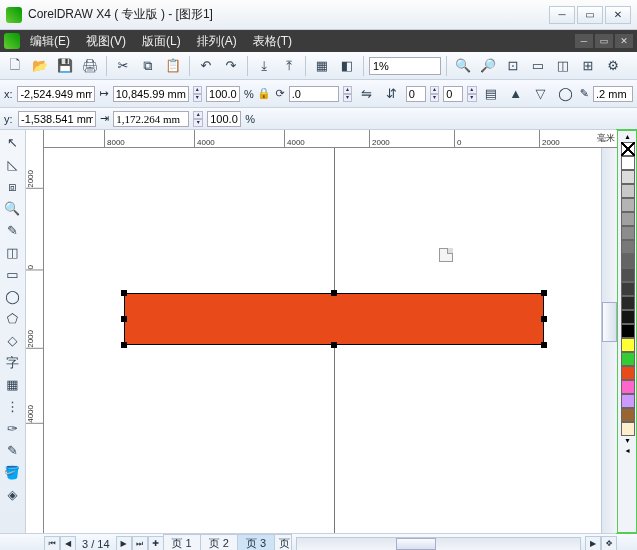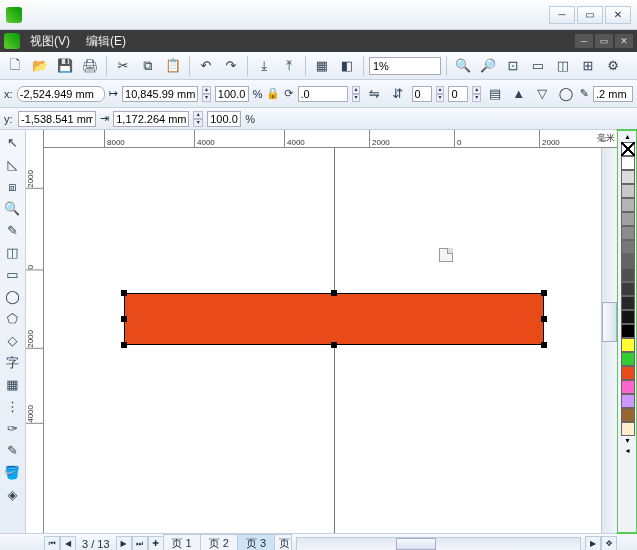--- a/index.html
+++ b/index.html
@@ -52,31 +52,35 @@
 .pagenav .hscroll { flex:1; height:14px; margin:0 4px; background:linear-gradient(#e1e7f0,#f2f5fa); border:1px solid #bcd; position:relative;}
 .pagenav .hscroll .thumb { position:absolute; left:35%; width:40px; top:0; bottom:0; background:linear-gradient(#f9fbfe,#d8e1ee); border:1px solid #aac; cursor:pointer;}
 .vscroll { position:absolute; right:0; top:18px; bottom:0; width:16px; background:linear-gradient(90deg,#e1e7f0,#f2f5fa); border-left:1px solid #bcd;}
 .vscroll .thumb { position:absolute; top:40%; height:40px; left:0; right:0; background:linear-gradient(90deg,#f9fbfe,#d8e1ee); border:1px solid #aac; cursor:pointer;}
 </style>
 </head>
 <body>
 
 <div class="titlebar">
   <div class="logo"></div>
+  <div class="title">CorelDRAW X4 ( 专业版 ) - [图形1]</div>
   <div class="winbtns">
     <span>─</span>
     <span>▭</span>
     <span>✕</span>
   </div>
 </div>
 
 <div class="menubar">
   <div class="logo2"></div>
+  <div class="mitem">编辑(E)</div>
   <div class="mitem">视图(V)</div>
-  <div class="mitem">编辑(E)</div>
+  <div class="mitem">版面(L)</div>
+  <div class="mitem">排列(A)</div>
+  <div class="mitem">表格(T)</div>
   <div class="mdi">
     <span>─</span>
     <span>▭</span>
     <span>✕</span>
   </div>
 </div>
 
 <div class="toolbar">
   <div class="tbtn">🗋</div>
   <div class="tbtn">📂</div>
@@ -102,21 +106,21 @@
   <div class="tbtn">🔎</div>
   <div class="tbtn">⊡</div>
   <div class="tbtn">▭</div>
   <div class="tbtn">◫</div>
   <div class="tbtn">⊞</div>
   <div class="tbtn">⚙</div>
 </div>
 
 <div class="propbar">
   <span class="lbl">x:</span>
-  <input style="width: 88px; border-radius: 7px;" value="-2,524.949 mm">
+  <input style="width: 78px;" value="-2,524.949 mm">
   <span>↦</span>
   <input style="width: 76px;" value="10,845.99 mm">
   <div class="spin">
       <span>▴</span>
       <span>▾</span>
     </div>
   <input style="width: 34px;" value="100.0">
   <span>%</span>
   <span class="lock">🔒</span>
   <span>⟳</span>
@@ -142,21 +146,21 @@
   <div class="tbtn">▽</div>
   <div class="tbtn">◯</div>
   <span style="margin-left:auto">✎</span>
   <input style="width: 40px;" value=".2 mm">
 </div>
 
 <div class="propbar" style="height:22px">
   <span class="lbl">y:</span>
   <input style="width: 78px;" value="-1,538.541 mm">
   <span>⇥</span>
-  <input style="width: 76px;" value="1,172.264 mm">
+  <input style="width: 76px; font-family: Liberation Serif, serif;" value="1,172.264 mm">
   <div class="spin">
       <span>▴</span>
       <span>▾</span>
     </div>
   <input style="width: 34px;" value="100.0">
   <span>%</span>
 </div>
 
 <div class="workspace">
   <div class="toolbox">
@@ -239,21 +243,21 @@
     <div class="sw" style="background:#ffeecc"></div>
     <div class="arr">▾</div>
     <div class="arr">◂</div>
   </div>
 </div>
 
 <div class="pagenav">
   <div style="width:44px"></div>
   <div class="pbtn">⏮</div>
   <div class="pbtn">◀</div>
-  <div class="pinfo">3 / 13</div>
+  <div class="pinfo">3 / 14</div>
   <div class="pbtn">▶</div>
   <div class="pbtn">⏭</div>
   <div class="pbtn">✚</div>
   <div class="ptab">页 1</div>
   <div class="ptab">页 2</div>
   <div class="ptab active">页 3</div>
   <div class="ptab" style="width:18px;padding:1px 4px">页</div>
   <div class="hscroll">
       <div class="thumb"></div>
     </div>

